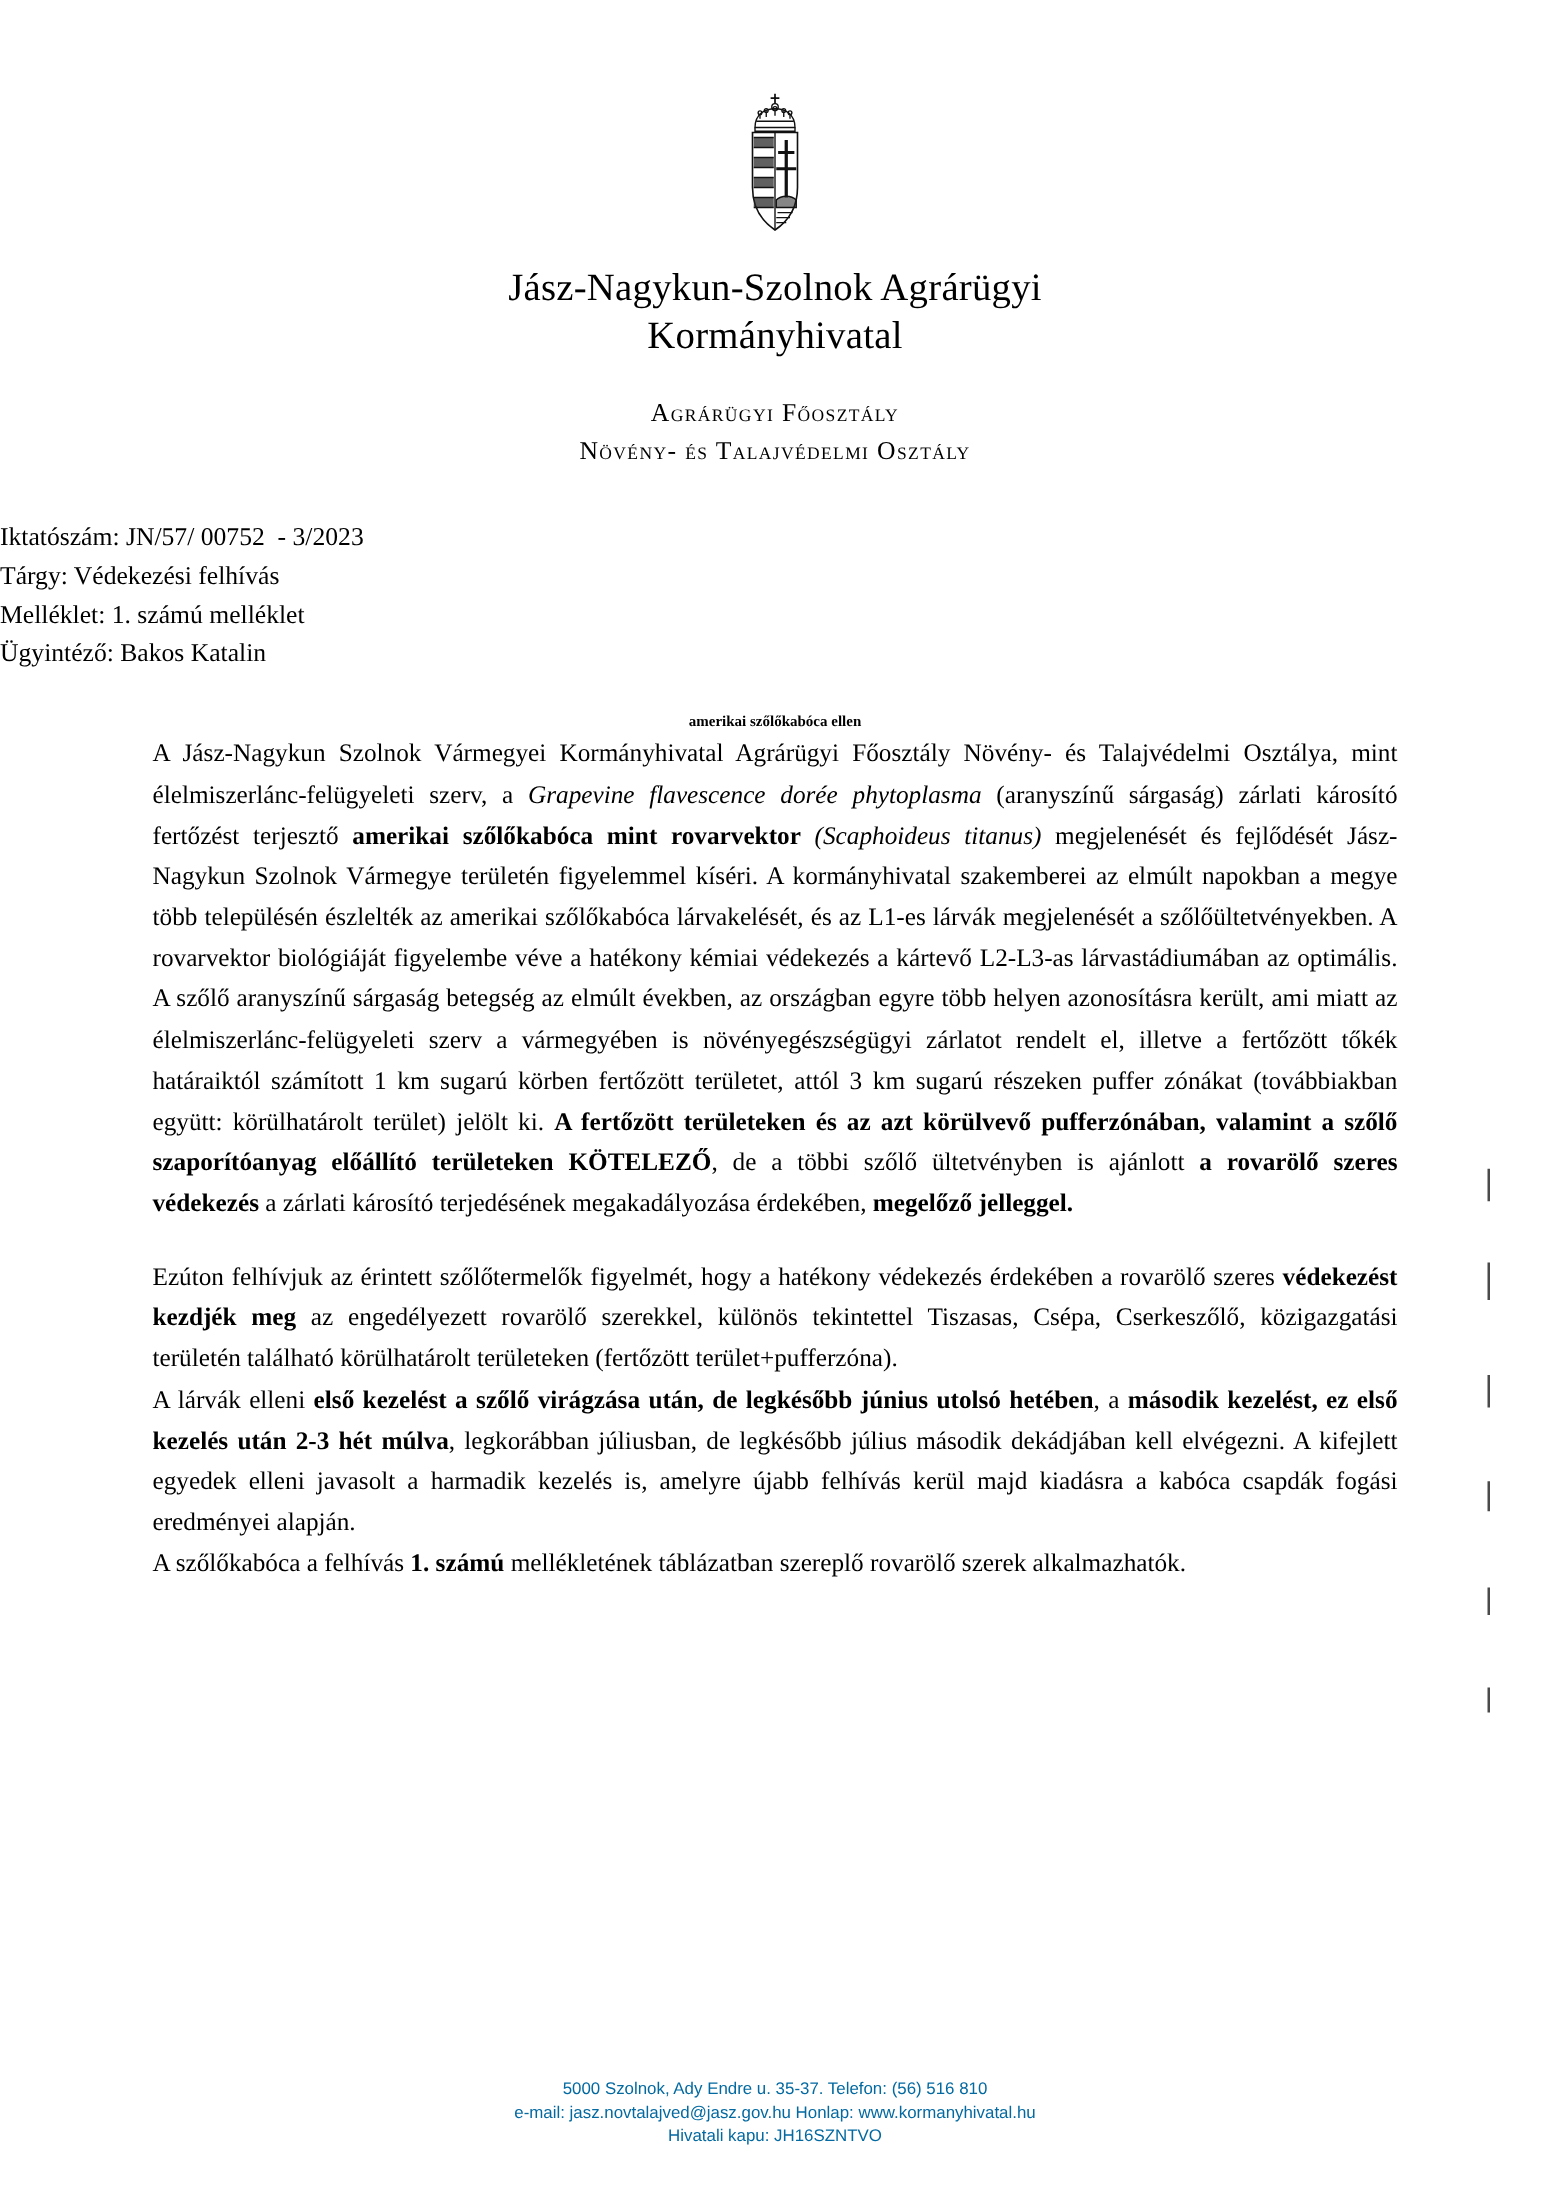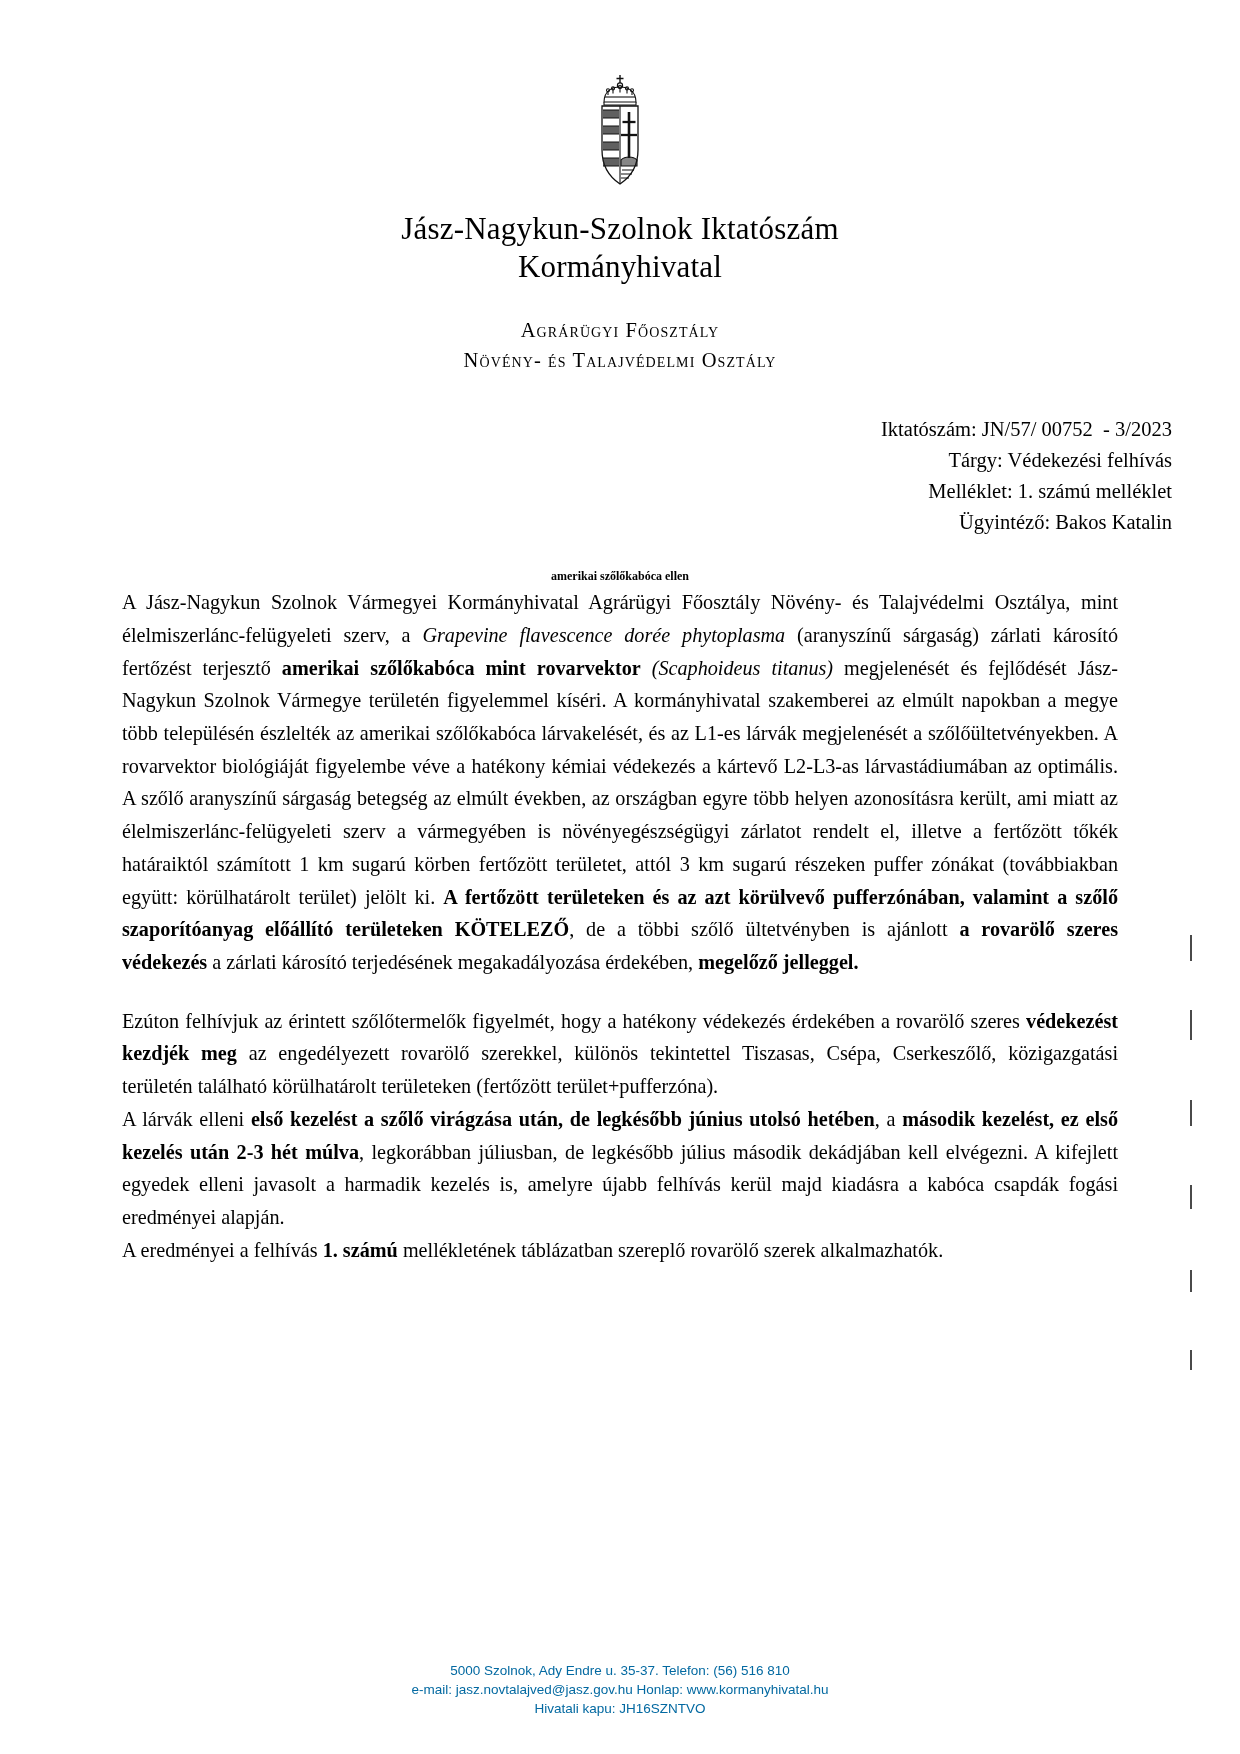--- a/index.html
+++ b/index.html
@@ -57,21 +57,20 @@
     letter-spacing: 1.1px;
     line-height: 1.45;
     font-variant: small-caps;
     text-transform: none;
   }
 
   
   .meta {
     margin-top: 38px;
     padding-right: 68px;
-    text-align: right;
     font-size: 20.5px;
     line-height: 1.52;
   }
   .meta div { white-space: pre; }
 
   
   .doc-title {
     text-align: center;
     margin-top: 30px;
     font-weight: bold;
@@ -156,21 +155,21 @@
           <path d="M44 63 L60 63" stroke-width="2.3"></path>
           <path d="M44 88 C48 84, 56 84, 60 88 L60 94 L44 94 Z" fill="#222" fill-opacity="0.55" stroke="#111"></path>
 
           <path d="M45 98 L57 98 M44 102 L55 102 M44 106 L52 106" stroke-width="1"></path>
         </g>
       </svg>
     </span>
   </div>
 
   <div class="org-title">
-    <span>Jász-Nagykun-Szolnok Iktatószám</span>
+    <span>Jász-Nagykun-Szolnok Agrárügyi</span>
     <span class="line2">Kormányhivatal</span>
   </div>
 
   <div class="dept-block">
     <div class="dept-line">Agrárügyi Főosztály</div>
     <div class="dept-line">Növény- és Talajvédelmi Osztály</div>
   </div>
 
   <div class="meta">
     <div>Iktatószám: JN/57/ 00752  - 3/2023</div>
@@ -184,21 +183,21 @@
   </div>
 
   <div class="body-area">
 
     <p class="para p1"><span>A Jász-Nagykun Szolnok Vármegyei Kormányhivatal Agrárügyi Főosztály Növény- és Talajvédelmi Osztálya, mint élelmiszerlánc-felügyeleti szerv, a </span><span class="it">Grapevine flavescence dorée phytoplasma</span><span> (aranyszínű sárgaság) zárlati károsító fertőzést terjesztő </span><span class="bd">amerikai szőlőkabóca mint rovarvektor</span><span class="it"> (Scaphoideus titanus)</span><span> megjelenését és fejlődését Jász-Nagykun Szolnok Vármegye területén figyelemmel kíséri. A kormányhivatal szakemberei az elmúlt napokban a megye több településén észlelték az amerikai szőlőkabóca lárvakelését, és az L1-es lárvák megjelenését a szőlőültetvényekben. A rovarvektor biológiáját figyelembe véve a hatékony kémiai védekezés a kártevő L2-L3-as lárvastádiumában az optimális. A szőlő aranyszínű sárgaság betegség az elmúlt években, az országban egyre több helyen azonosításra került, ami miatt az élelmiszerlánc-felügyeleti szerv a vármegyében is növényegészségügyi zárlatot rendelt el, illetve a fertőzött tőkék határaiktól számított 1 km sugarú körben fertőzött területet, attól 3 km sugarú részeken puffer zónákat (továbbiakban együtt: körülhatárolt terület) jelölt ki. </span><span class="bd">A fertőzött területeken és az azt körülvevő pufferzónában, valamint a szőlő szaporítóanyag előállító területeken KÖTELEZŐ</span><span>, de a többi szőlő ültetvényben is ajánlott </span><span class="bd">a rovarölő szeres védekezés</span><span> a zárlati károsító terjedésének megakadályozása érdekében, </span><span class="bd">megelőző jelleggel.</span></p>
 
     <p class="para gap"><span>Ezúton felhívjuk az érintett szőlőtermelők figyelmét, hogy a hatékony védekezés érdekében a rovarölő szeres </span><span class="bd">védekezést kezdjék meg</span><span> az engedélyezett rovarölő szerekkel, különös tekintettel Tiszasas, Csépa, Cserkeszőlő, közigazgatási területén található körülhatárolt területeken (fertőzött terület+pufferzóna).</span></p>
 
     <p class="para"><span>A lárvák elleni </span><span class="bd">első kezelést a szőlő virágzása után, de legkésőbb június utolsó hetében</span><span>, a </span><span class="bd">második kezelést, ez első kezelés után 2-3 hét múlva</span><span>, legkorábban júliusban, de legkésőbb július második dekádjában kell elvégezni. A kifejlett egyedek elleni javasolt a harmadik kezelés is, amelyre újabb felhívás kerül majd kiadásra a kabóca csapdák fogási eredményei alapján.</span></p>
 
-    <p class="para"><span>A eredményei a felhívás </span><span class="bd">1. számú</span><span> mellékletének táblázatban szereplő rovarölő szerek alkalmazhatók.</span></p>
+    <p class="para"><span>A szőlőkabóca a felhívás </span><span class="bd">1. számú</span><span> mellékletének táblázatban szereplő rovarölő szerek alkalmazhatók.</span></p>
 
   </div>
 
   <div class="edge-tick" style="top:935px;height:26px;"></div>
   <div class="edge-tick" style="top:1010px;height:30px;"></div>
   <div class="edge-tick" style="top:1100px;height:26px;"></div>
   <div class="edge-tick" style="top:1185px;height:24px;"></div>
   <div class="edge-tick" style="top:1270px;height:22px;"></div>
   <div class="edge-tick" style="top:1350px;height:20px;"></div>
 

